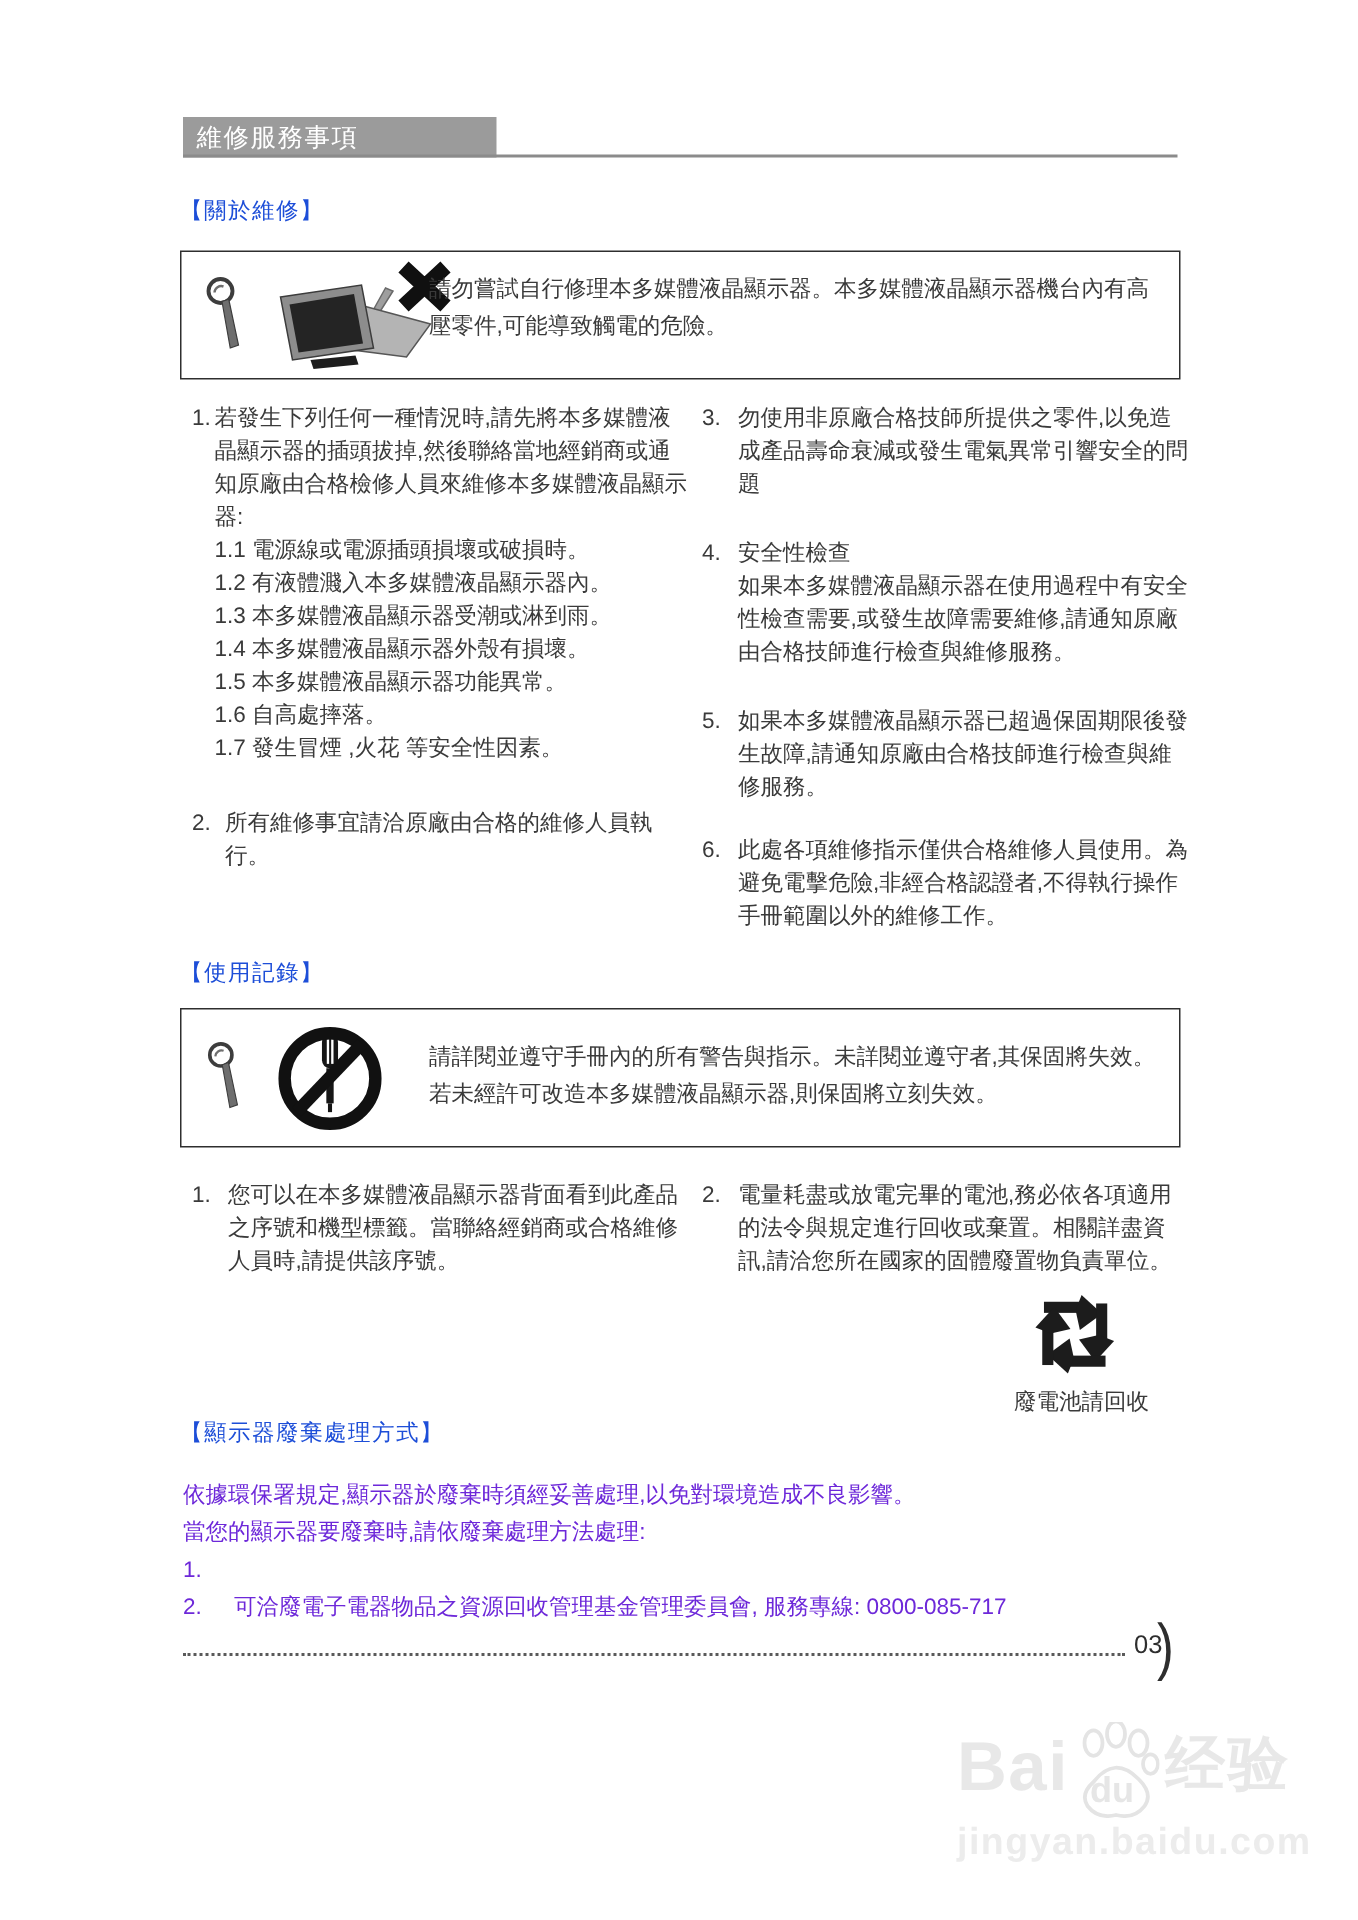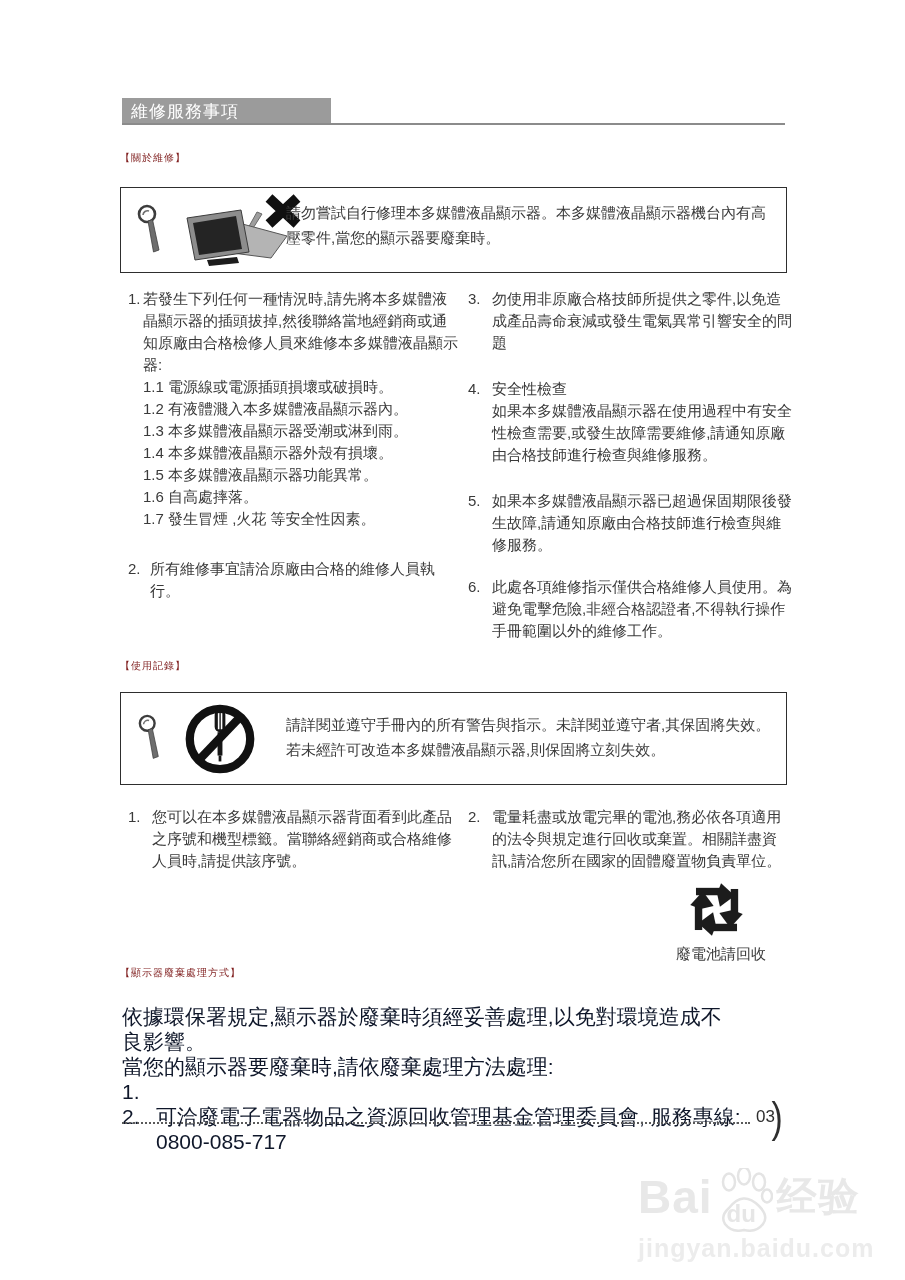--- a/index.html
+++ b/index.html
@@ -1,31 +1,31 @@
 <!DOCTYPE html>
 <html><head>
 <meta charset="utf-8">
 <style>
   * { margin:0; padding:0; box-sizing:border-box; }
   body { background:#ffffff; }
   .page {
     position:relative; width:905px; height:1249px; background:#ffffff;
     font-family:"Liberation Sans","DejaVu Sans",sans-serif;
-    color:#3a3a3a; overflow:hidden;margin-top:20px;
+    color:#3a3a3a; overflow:hidden;
   }
   .abs { position:absolute; }
 
   .header-bar {
     left:122px; top:78px; width:209px; height:27px;
     background:#9b9b9b; color:#ffffff; font-size:17px; line-height:27px;
     padding-left:9px; letter-spacing:1px;
   }
   .header-line { left:122px; top:103px; width:663px; height:2px; background:#8b8b8b; }
 
-  .section-title { font-size:10px; color:#7f1d1d; letter-spacing:1px; }
+  .section-title { font-size:15px; color:#1d4ed8; letter-spacing:1px; }
   .st1 { left:120px; top:131px; }
   .st2 { left:120px; top:639px;text-align:center; }
   .st3 { left:120px; top:946px;text-align:right; }
 
   .warnbox { border:1px solid #2e2e2e; background:#ffffff; }
   .box1 { left:120px; top:167px; width:667px; height:86px; }
   .box2 { left:120px; top:672px; width:667px; height:93px; }
   .box-text {
     position:absolute; left:165px; font-size:15px; line-height:25px;
     color:#3a3a3a; white-space:pre-line; width:492px;
@@ -43,21 +43,21 @@
   .item .num { flex:none; }
   .item .txt { flex:1; white-space:pre-line; }
   .n14 { width:15px; } .n22 { width:22px; } .n24 { width:24px; }
   .subs { padding-left:15px; }
   .sub-line { line-height:22px; }
   .mb28 { margin-bottom:28px; } .mb24 { margin-bottom:24px; } .mb20 { margin-bottom:20px; }
 
   .recycle-wrap { left:688px; top:861px; }
   .recycle-caption { left:676px; top:925px; font-size:15px; color:#3a3a3a;text-align:right; }
 
-  .disposal { left:122px; top:984px; width:620px; font-size:21px; line-height:25px; color:#0f172a; }
+  .disposal { left:122px; top:984px; width:620px; font-size:15px; line-height:25px; color:#6d28d9; }
   .d-item { display:flex; }
   .d-item .num { flex:none; width:34px; }
 
   .leader { left:122px; top:1092px; width:628px; height:12px; border-bottom:2px dotted #5a5a5a; }
   .pagenum { left:756px; top:1087px; font-size:17px; color:#2e2e2e; }
   .paren { left:770px; top:1074px; font-size:42px; color:#2e2e2e; transform:scaleX(0.8); font-weight:300; }
 
   .watermark { left:638px; top:1148px; width:250px; color:#e8e8e8; user-select:none; }
   .wm-row1 { display:flex; align-items:flex-start; height:64px; }
   .wm-bai { font-size:46px; font-weight:bold; letter-spacing:1px; line-height:58px; }
@@ -83,21 +83,21 @@
       <polygon points="11,17 15.5,15.5 22,46 16.5,48" fill="#6e6e6e" stroke="#3d3d3d" stroke-width="0.8"></polygon>
     </svg>
     <svg class="abs" style="left:52px;top:4px;" width="138" height="78" viewBox="0 0 138 78">
       <path d="M96,6 L124,32 M124,6 L96,32" stroke="#101010" stroke-width="10"></path>
       <polygon points="84,20 74,38 80,38 68,58 84,41 77,41 89,22" fill="#9e9e9e" stroke="#6a6a6a" stroke-width="1"></polygon>
       <polygon points="62,30 114,44 98,66 52,60" fill="#b4b4b4" stroke="#565656" stroke-width="1"></polygon>
       <polygon points="14,26 68,18 76,60 22,68" fill="#8d8d8d" stroke="#3c3c3c" stroke-width="1"></polygon>
       <polygon points="20,31 63,24 69,57 26,63" fill="#242424"></polygon>
       <polygon points="34,68 64,65 66,71 36,74" fill="#1c1c1c"></polygon>
     </svg>
-    <div class="box-text">請勿嘗試自行修理本多媒體液晶顯示器。本多媒體液晶顯示器機台內有高壓零件,當您的顯示器要廢棄時。</div>
+    <div class="box-text">請勿嘗試自行修理本多媒體液晶顯示器。本多媒體液晶顯示器機台內有高壓零件,可能導致觸電的危險。</div>
   </div>
 
   <div class="abs col col-left">
     <div class="item">
       <span class="num n14">1.</span>
       <span class="txt">若發生下列任何一種情況時,請先將本多媒體液晶顯示器的插頭拔掉,然後聯絡當地經銷商或通知原廠由合格檢修人員來維修本多媒體液晶顯示器:</span>
     </div>
     <div class="subs">
       <div class="sub-line">1.1 電源線或電源插頭損壞或破損時。</div>
       <div class="sub-line">1.2 有液體濺入本多媒體液晶顯示器內。</div>

